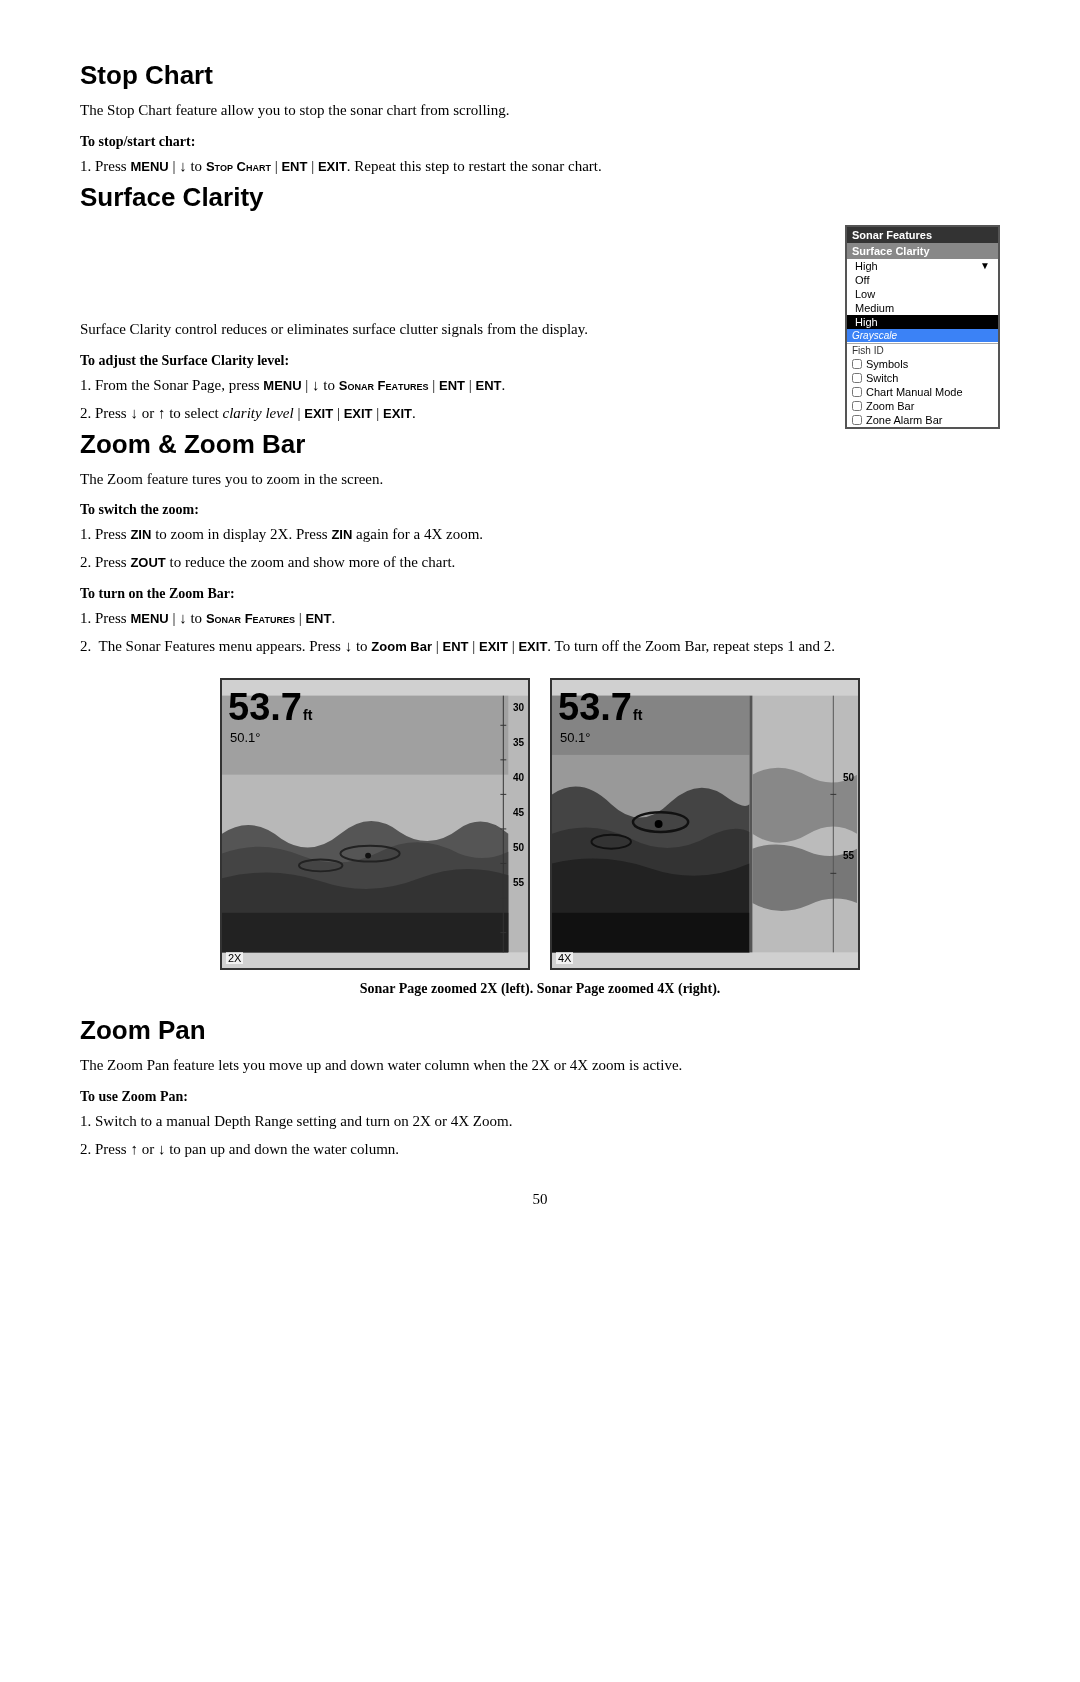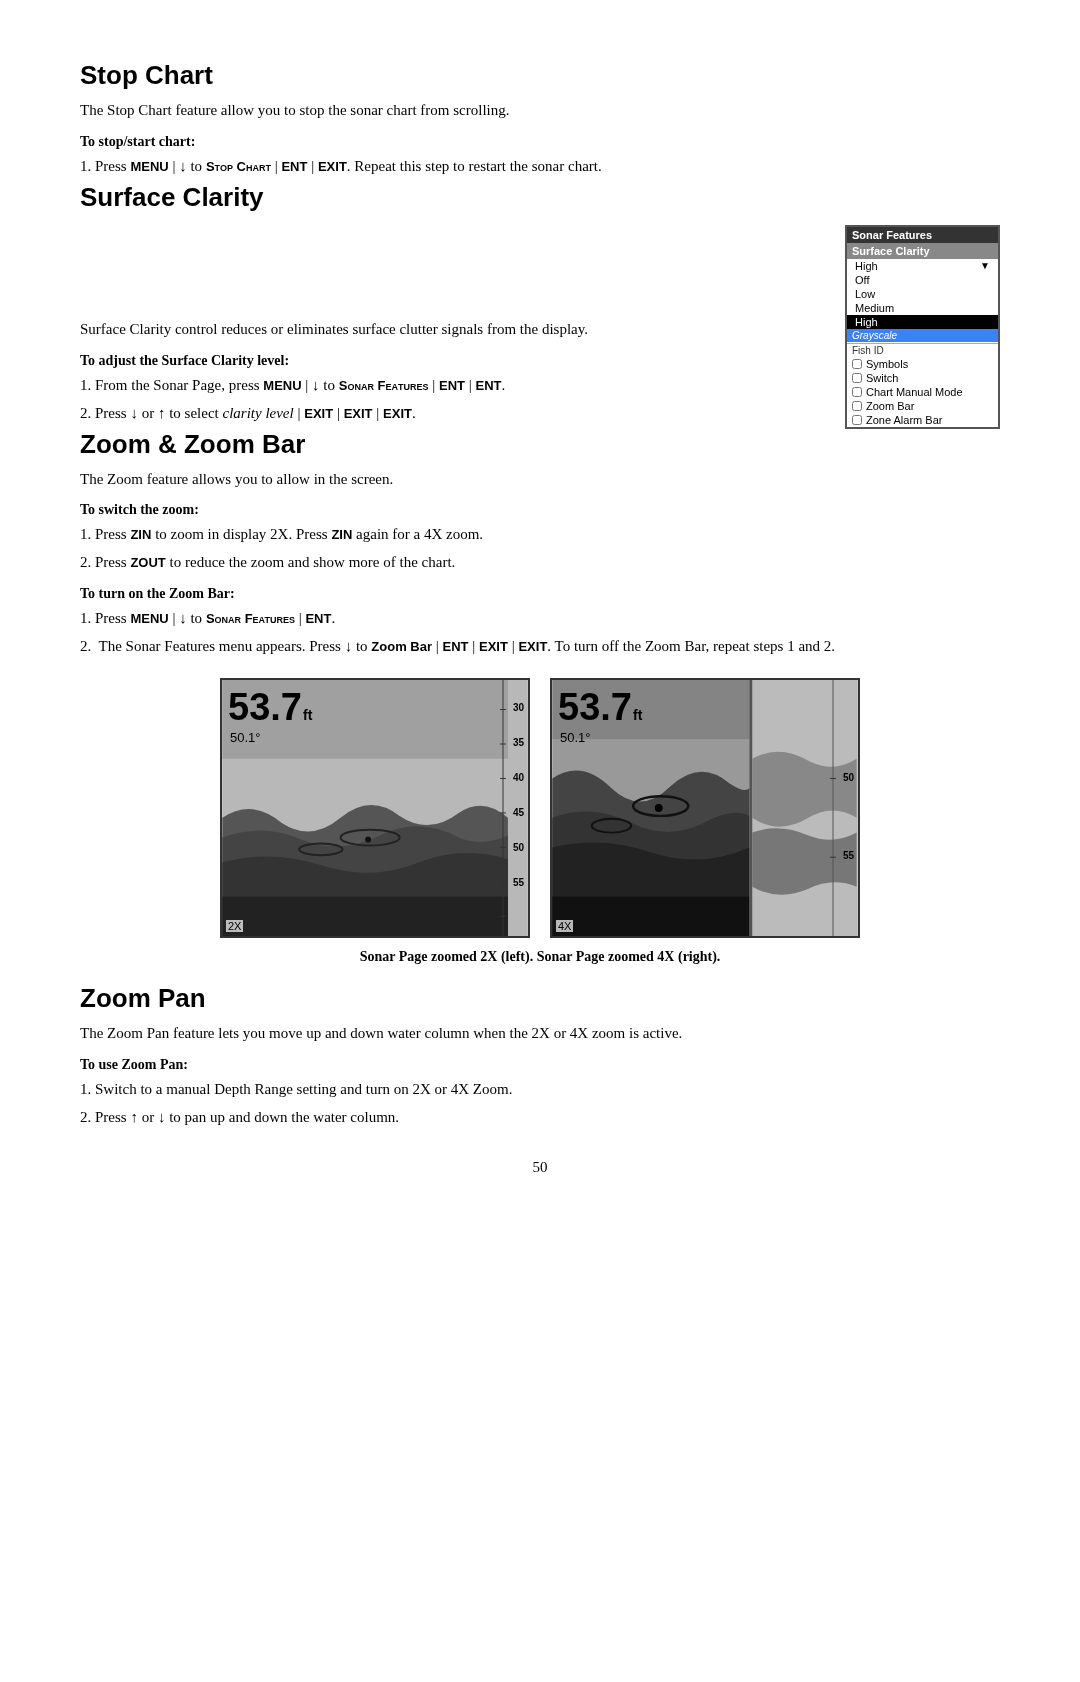--- a/index.html
+++ b/index.html
@@ -111,21 +111,21 @@
 
     
     .zoom-images {
       display: flex;
       gap: 20px;
       justify-content: center;
       margin: 20px 0 8px 0;
     }
     .zoom-img-box {
       width: 310px;
-      height: 260px;
+      height: 292px;
       border: 2px solid #333;
       position: relative;
       background: #d0d0d0;
       overflow: hidden;
     }
     .zoom-reading {
       position: absolute;
       top: 6px;
       left: 6px;
       font-family: Arial, sans-serif;
@@ -238,21 +238,21 @@
       <div class="checkbox-item">
         <input type="checkbox" style=""> 
           <span>Zone Alarm Bar</span>
       </div>
     </div>
   </div>
 </section>
 
 <section>
   <h2>Zoom &amp; Zoom Bar</h2>
-  <p>The Zoom feature allows you to allow in the screen.</p>
+  <p>The Zoom feature tures you to zoom in the screen.</p>
   <span class="bold-label">To switch the zoom:</span>
   <p class="step">
     1. Press <kbd>ZIN</kbd> to zoom in display 2X. Press <kbd>ZIN</kbd> again for a 4X zoom.
   </p>
   <p class="step">
     2. Press <kbd>ZOUT</kbd> to reduce the zoom and show more of the chart.
   </p>
   <span class="bold-label">To turn on the Zoom Bar:</span>
   <p class="step">
     1. Press <kbd>MENU</kbd> | ↓ to <span class="small-caps">Sonar Features</span> | <kbd>ENT</kbd>.

